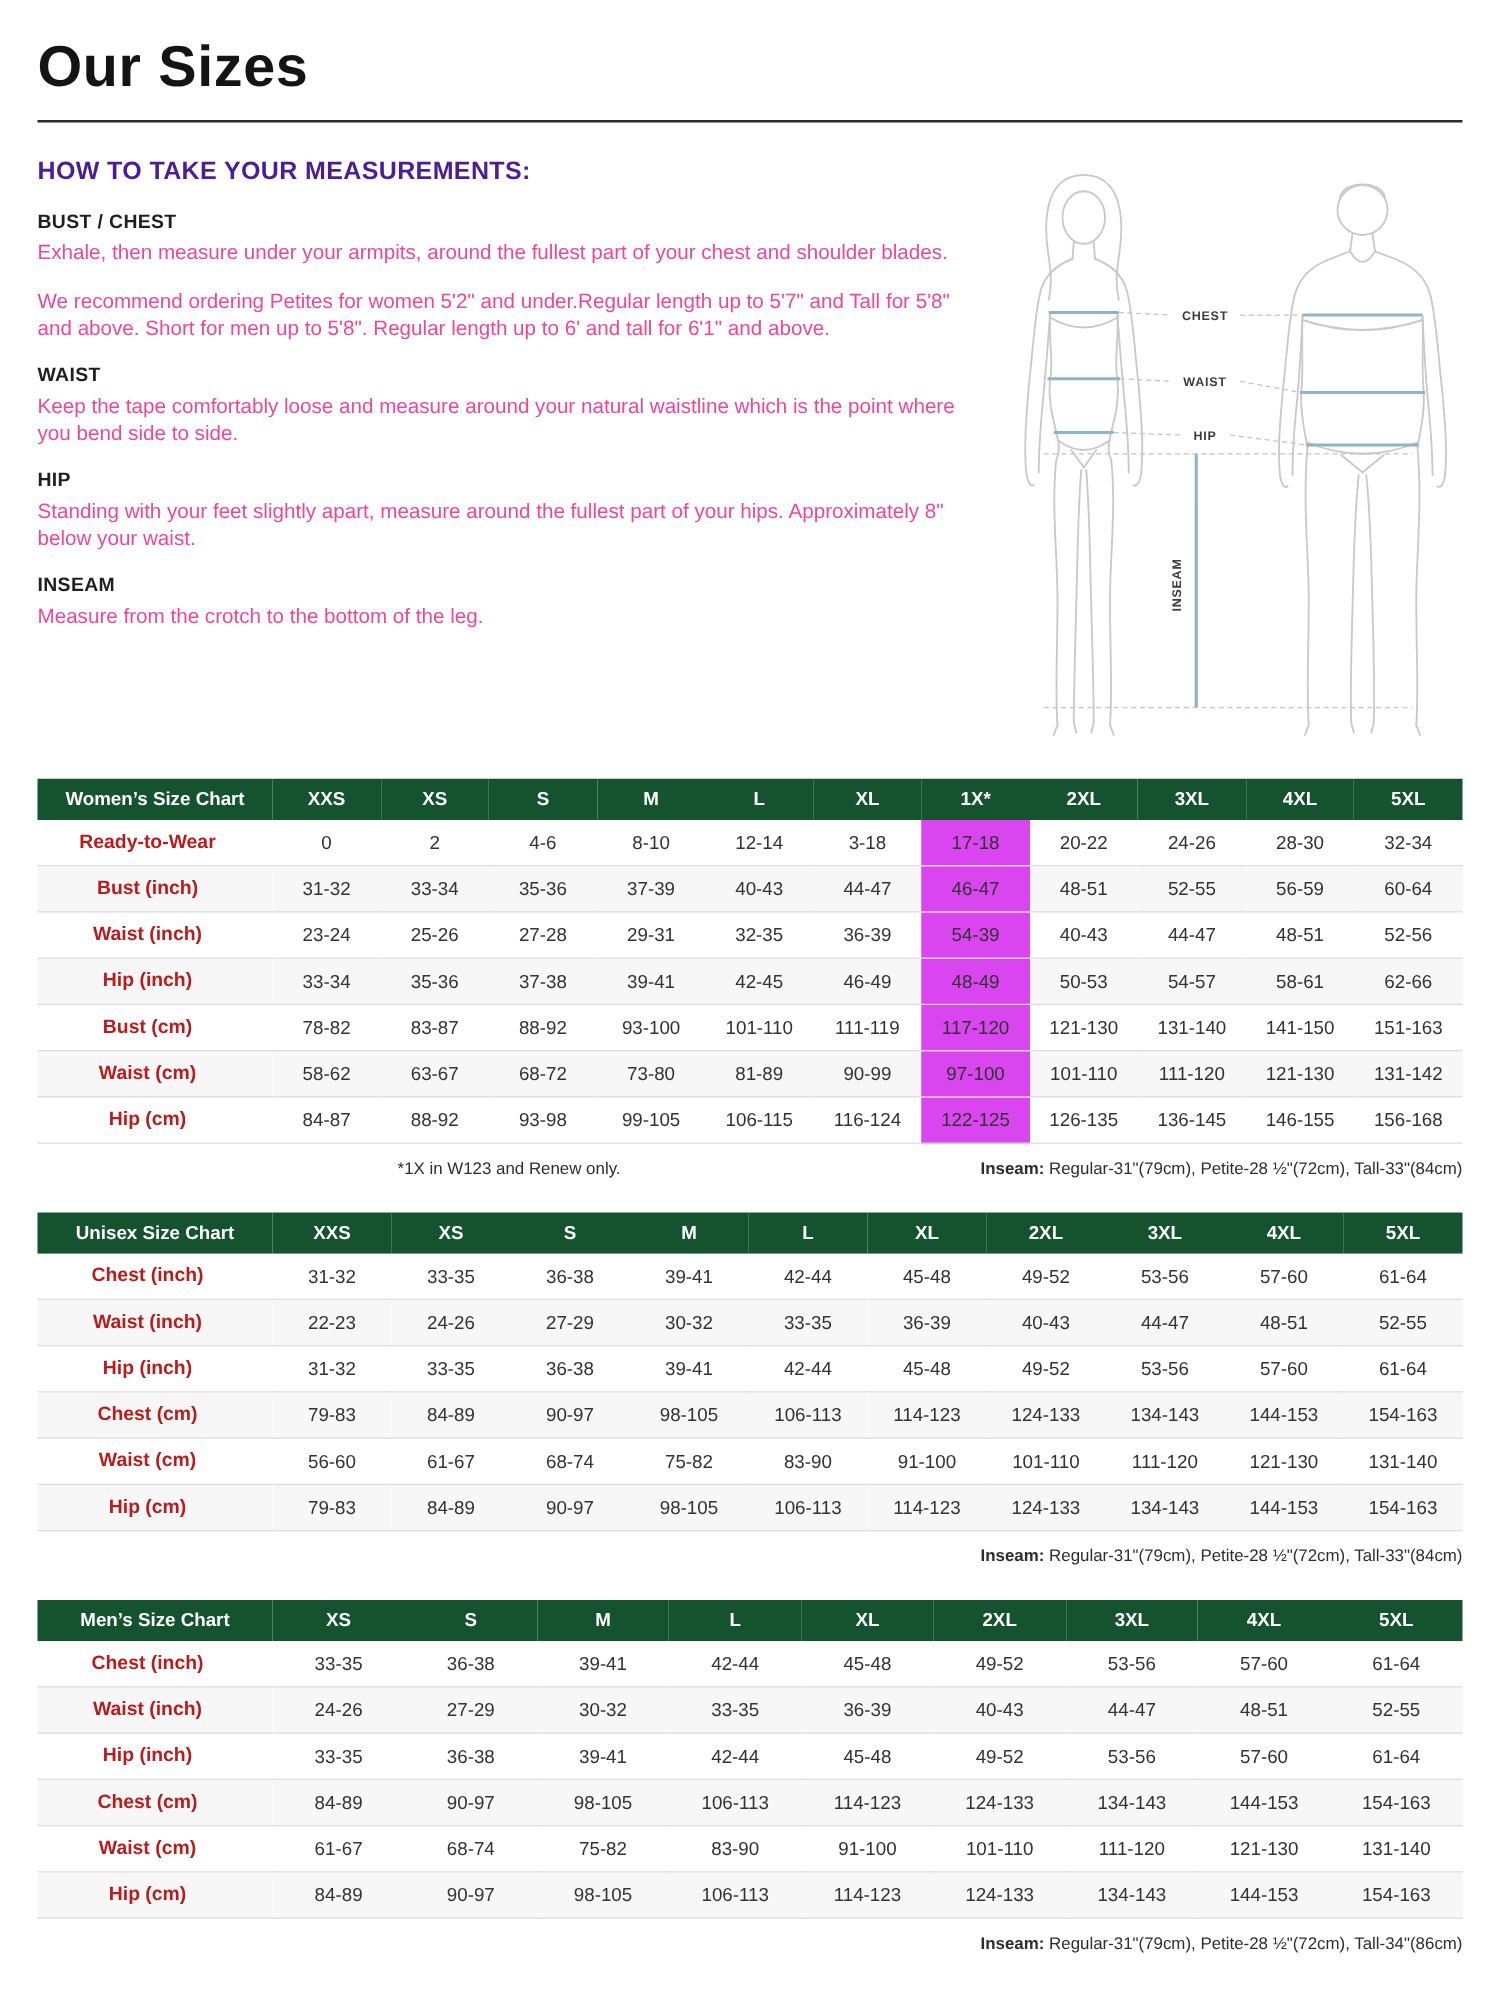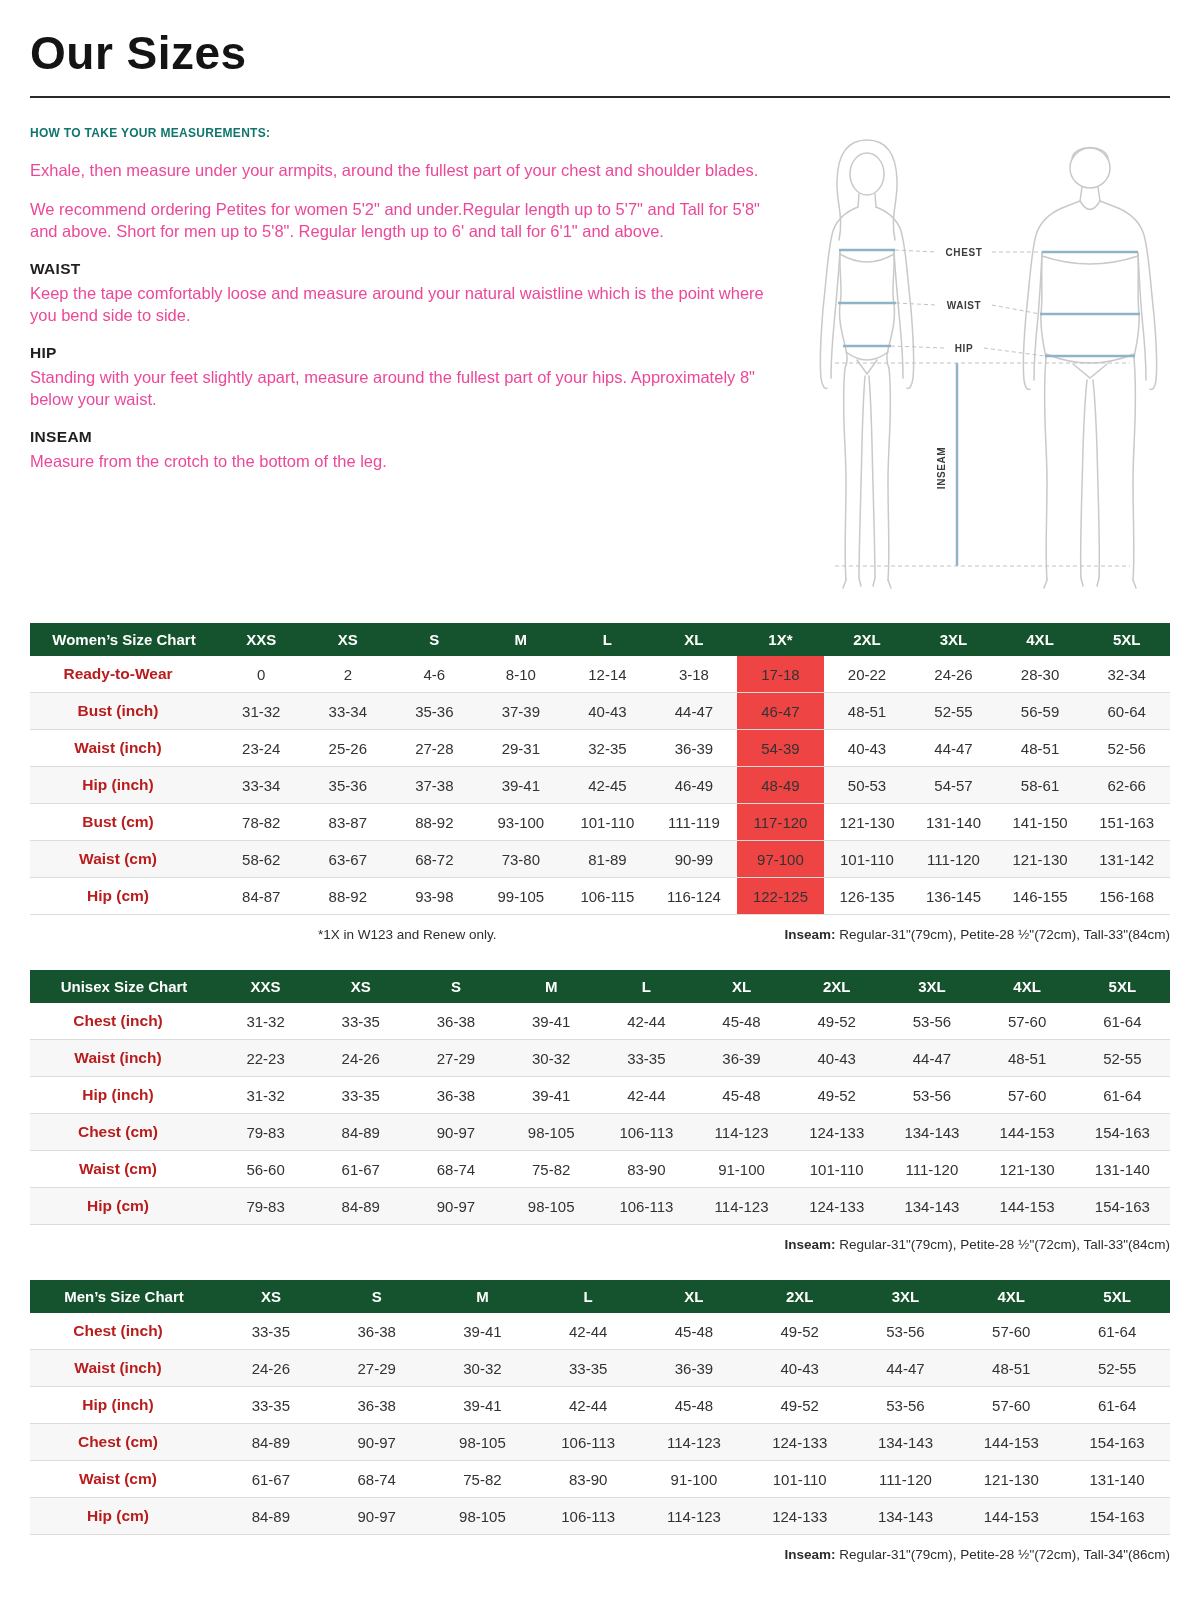--- a/index.html
+++ b/index.html
@@ -16,21 +16,21 @@
     font-weight: 800;
     color: #141414;
     letter-spacing: 0.5px;
     padding-bottom: 16px;
   }
   .title-divider { border: none; border-top: 2px solid #2a2a2a; }
 
   .top-area { display: flex; gap: 20px; margin-top: 28px; }
   .howto { flex: 1 1 auto; max-width: 745px; }
   .howto-heading {
-    font-size: 12px; font-weight: 700; color: #0f766e;
+    font-size: 20px; font-weight: 700; color: #4c1d95;
     letter-spacing: .3px; margin-bottom: 20px;
   }
   .m-section { margin-bottom: 17px; }
   .m-section h3 {
     font-size: 15.5px; font-weight: 700; color: #1f1f1f;
     letter-spacing: .3px; margin-bottom: 5px;
   }
   .m-section p { font-size: 16.5px; line-height: 1.33; color: #ec4899; }
 
   .diagram { flex: 0 0 380px; padding-top: 2px; }
@@ -55,21 +55,21 @@
   tbody tr { border-bottom: 1px solid #dcdcdc; background: #ffffff; }
   tbody tr.alt { background: #f7f7f7; }
   tbody th.row-label {
     padding: 9px 16px 9px 4px;
     font-size: 15.5px; font-weight: 700; color: #b91c1c;
   }
   tbody td {
     text-align: center; padding: 9px 3px;
     font-size: 15px; color: #333333;
   }
-  tbody td.hl { background: #ef4444; }
+  tbody td.hl { background: #d946ef; }
 
   .footnotes {
     display: flex; justify-content: flex-end;
     margin-top: 12px; font-size: 13.5px; color: #2d2d2d;
   }
   .footnotes span.fn-center { margin-left: auto; margin-right: auto; }
   .footnotes b { font-weight: 700; }
 </style>
 </head>
 <body>
@@ -78,20 +78,21 @@
 
   <h1 class="page-title">Our Sizes</h1>
   <hr class="title-divider">
 
   <div class="top-area">
 
     <div class="howto">
       <div class="howto-heading">HOW TO TAKE YOUR MEASUREMENTS:</div>
 
       <div class="m-section">
+        <h3>BUST / CHEST</h3>
         <p>Exhale, then measure under your armpits, around the fullest part of your chest and shoulder blades.</p>
       </div>
       <div class="m-section">
         <p>We recommend ordering Petites for women 5'2" and under.Regular length up to 5'7" and Tall for 5'8" and above. Short for men up to 5'8". Regular length up to 6' and tall for 6'1" and above.</p>
       </div>
       <div class="m-section">
         <h3>WAIST</h3>
         <p>Keep the tape comfortably loose and measure around your natural waistline which is the point where you bend side to side.</p>
       </div>
       <div class="m-section">

